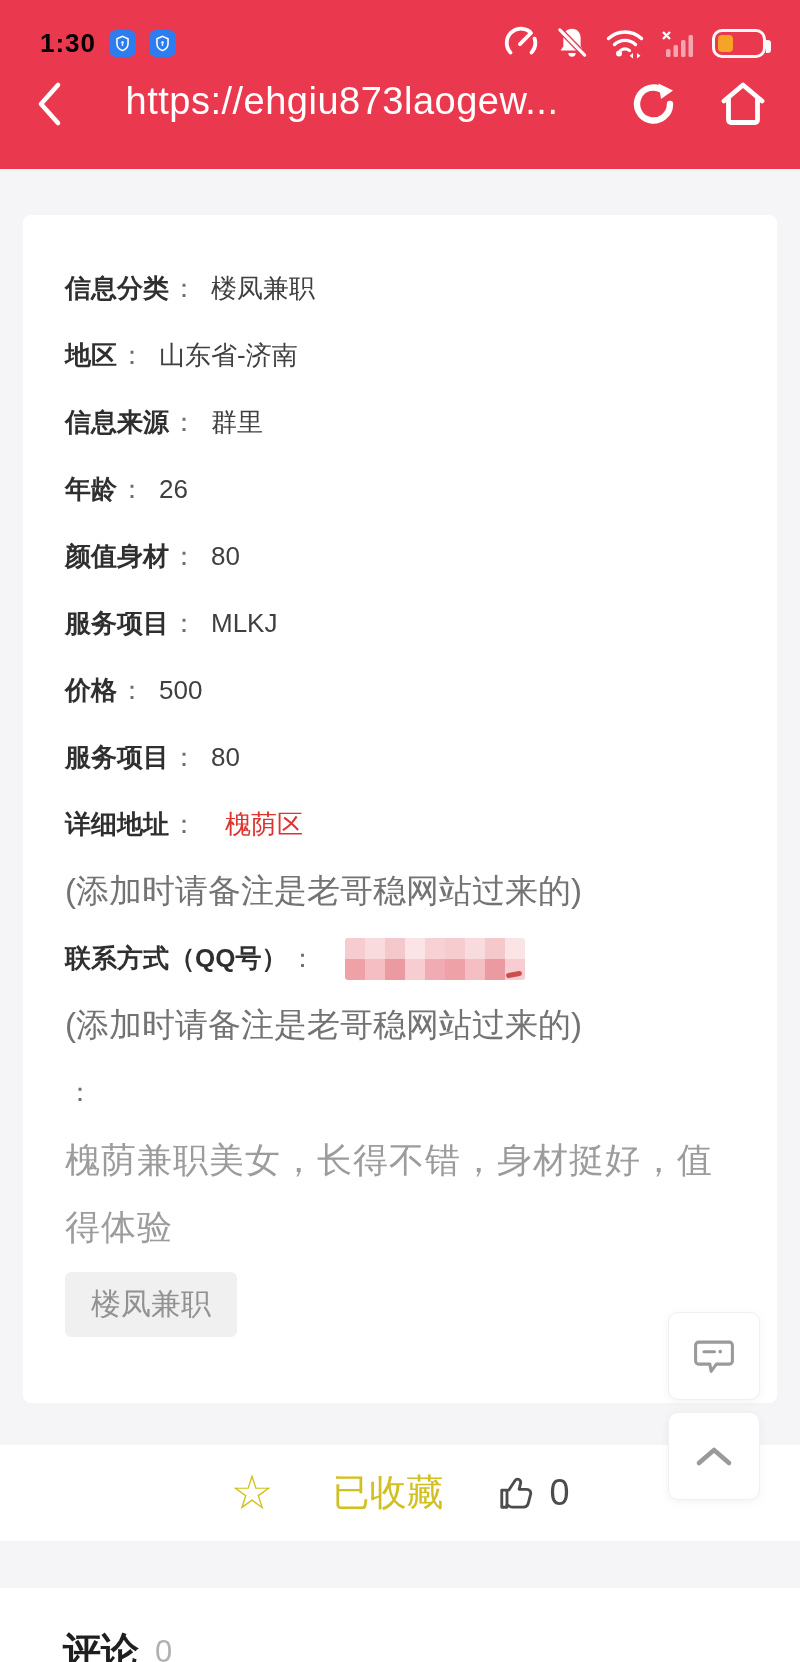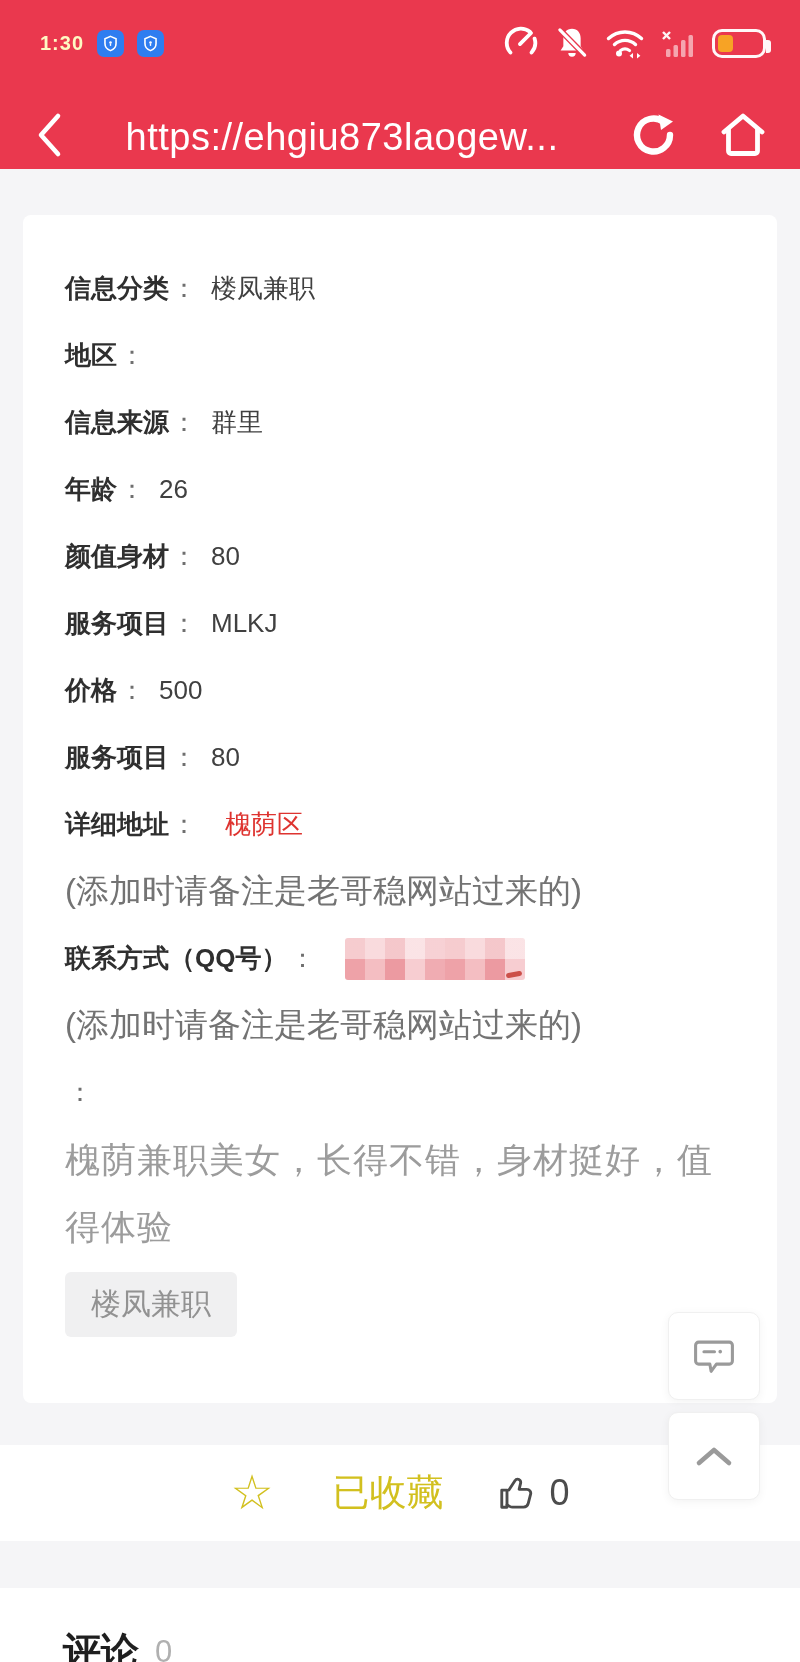--- a/index.html
+++ b/index.html
@@ -9,29 +9,29 @@
     --icon-gray:#9a9a9a;
   }
   *{margin:0;padding:0;box-sizing:border-box;}
   body{font-family:"Liberation Sans","DejaVu Sans",sans-serif;}
   .screen{position:relative;width:800px;height:1662px;overflow:hidden;background:var(--page-bg);}
 
   
   .topbar{background:var(--header-red);height:169px;}
   .statusbar{height:80px;display:flex;align-items:center;justify-content:space-between;padding:6px 34px 0 40px;}
   .sb-left{display:flex;align-items:center;gap:13px;}
-  .time{color:#fef9c3;font-size:20px;font-weight:700;letter-spacing:1px;}
+  .time{color:#000000;font-size:26px;font-weight:700;letter-spacing:1px;}
   .shield-badge{width:27px;height:27px;border-radius:7px;background:#2e7df0;display:flex;align-items:center;justify-content:center;}
   .sb-right{display:flex;align-items:center;gap:13px;}
   .sb-icon{display:flex;align-items:center;}
   .battery{position:relative;width:54px;height:29px;border:3px solid rgba(255,255,255,.96);border-radius:10px;display:flex;align-items:center;padding:3px;}
   .battery-fill{width:15px;height:17px;border-radius:4px;background:var(--battery-fill);}
   .battery-nub{position:absolute;right:-8px;top:8px;width:5px;height:13px;border-radius:0 3px 3px 0;background:rgba(255,255,255,.96);}
 
-  .navbar{height:89px;display:flex;align-items:flex-end;padding:0 32px 10px 34px;}
+  .navbar{height:89px;display:flex;align-items:flex-start;padding:0 32px 10px 34px;}
   .nav-btn{background:none;border:none;display:flex;align-items:center;justify-content:center;cursor:pointer;}
   .url{flex:1;text-align:center;color:#fff;font-size:38px;font-weight:500;letter-spacing:.5px;white-space:nowrap;overflow:hidden;}
   .nav-right{display:flex;align-items:center;gap:40px;margin-left:10px;}
 
   
   .card{margin:46px 23px 0;width:754px;height:1188px;background:var(--card-bg);border-radius:8px;padding:40px 42px 0;overflow:hidden;}
   .row{height:67px;display:flex;align-items:center;font-size:26px;color:var(--value-color);}
   .lbl{font-weight:700;color:var(--label-color);}
   .colon{color:#6f6f6f;margin:0 14px 0 2px;}
   .val{color:var(--value-color);}
@@ -163,20 +163,21 @@
     <section class="card">
 
       <div class="row">
           <span class="lbl">信息分类</span>
           <span class="colon">：</span>
           <span class="val">楼凤兼职</span>
         </div>
       <div class="row">
           <span class="lbl">地区</span>
           <span class="colon">：</span>
+          <span class="val">山东省-济南</span>
         </div>
       <div class="row">
           <span class="lbl">信息来源</span>
           <span class="colon">：</span>
           <span class="val">群里</span>
         </div>
       <div class="row">
           <span class="lbl">年龄</span>
           <span class="colon">：</span>
           <span class="val">26</span>

